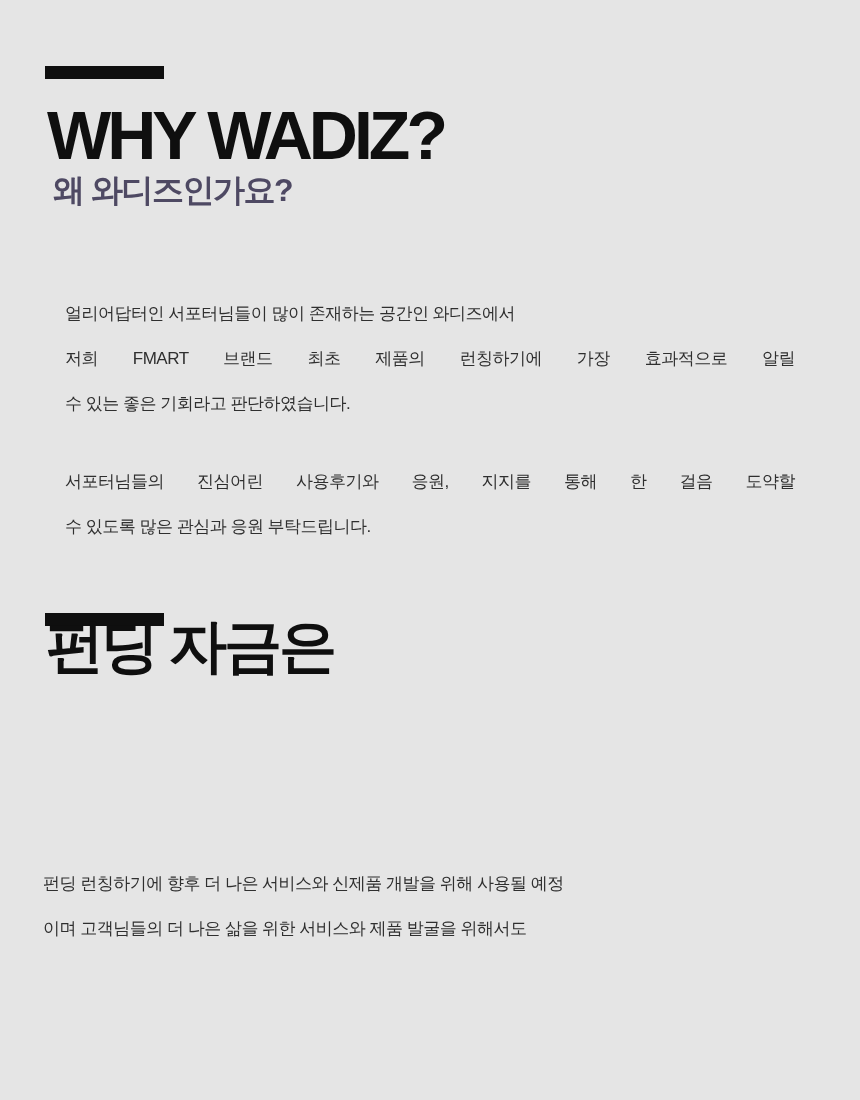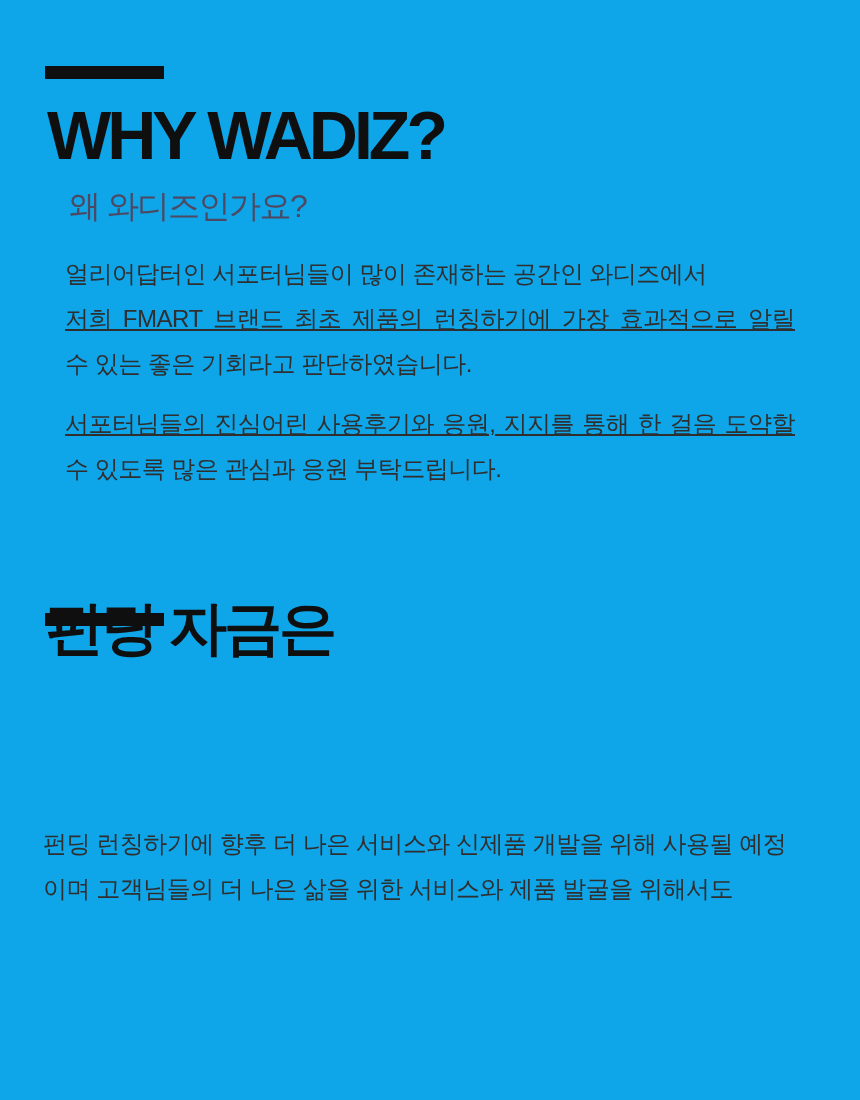--- a/index.html
+++ b/index.html
@@ -4,21 +4,21 @@
 <style>
   html, body {
     margin: 0;
     padding: 0;
     background: #ffffff;
   }
   .canvas {
     position: relative;
     width: 860px;
     height: 1100px;
-    background: #0ea5e9;
+    background: #e5e5e5;
     overflow: hidden;
     font-family: "Liberation Sans", sans-serif;
   }
   .accent-bar {
     position: absolute;
     width: 119px;
     height: 13px;
     background: #0f0f0f;
   }
   .bar-why { left: 45px; top: 66px; }
@@ -33,54 +33,54 @@
   }
   .title-why {
     left: 47px;
     top: 101px;
     font-size: 68px;
     letter-spacing: -4px;
     line-height: 68px;
   }
   .title-funding {
     left: 46px;
-    top: 594px;
+    top: 612px;
     font-size: 58px;
     letter-spacing: -3px;
     line-height: 67px;
   }
   .sub-title {
     position: absolute;
     left: 53px;
     top: 171px;
-    margin: 16px;
+    margin: 0;
     color: #4e4963;
     font-size: 32px;
-    font-weight: 400;
+    font-weight: 700;
     letter-spacing: -1.5px;
     line-height: 38px;
     white-space: nowrap;
   }
   .body-par {
     position: absolute;
     width: 730px;
     color: #2f2f2f;
-    font-size: 24px;
+    font-size: 17px;
     line-height: 45px;
     letter-spacing: -0.5px;
+    margin-top: 40px;
   }
   .par-1 { left: 65px; top: 251px; }
-  .par-2 { left: 65px; top: 401px; }
+  .par-2 { left: 65px; top: 419px; }
   .par-3 { left: 43px; top: 821px; }
   .line { white-space: nowrap; }
   .line.justify {
     white-space: normal;
     text-align: justify;
     text-align-last: justify;
-    text-decoration: underline;
   }
 </style>
 </head>
 <body>
 
 <div class="canvas">
 
   <div class="accent-bar bar-why"></div>
 
   <h1 class="main-title title-why">WHY WADIZ?</h1>

